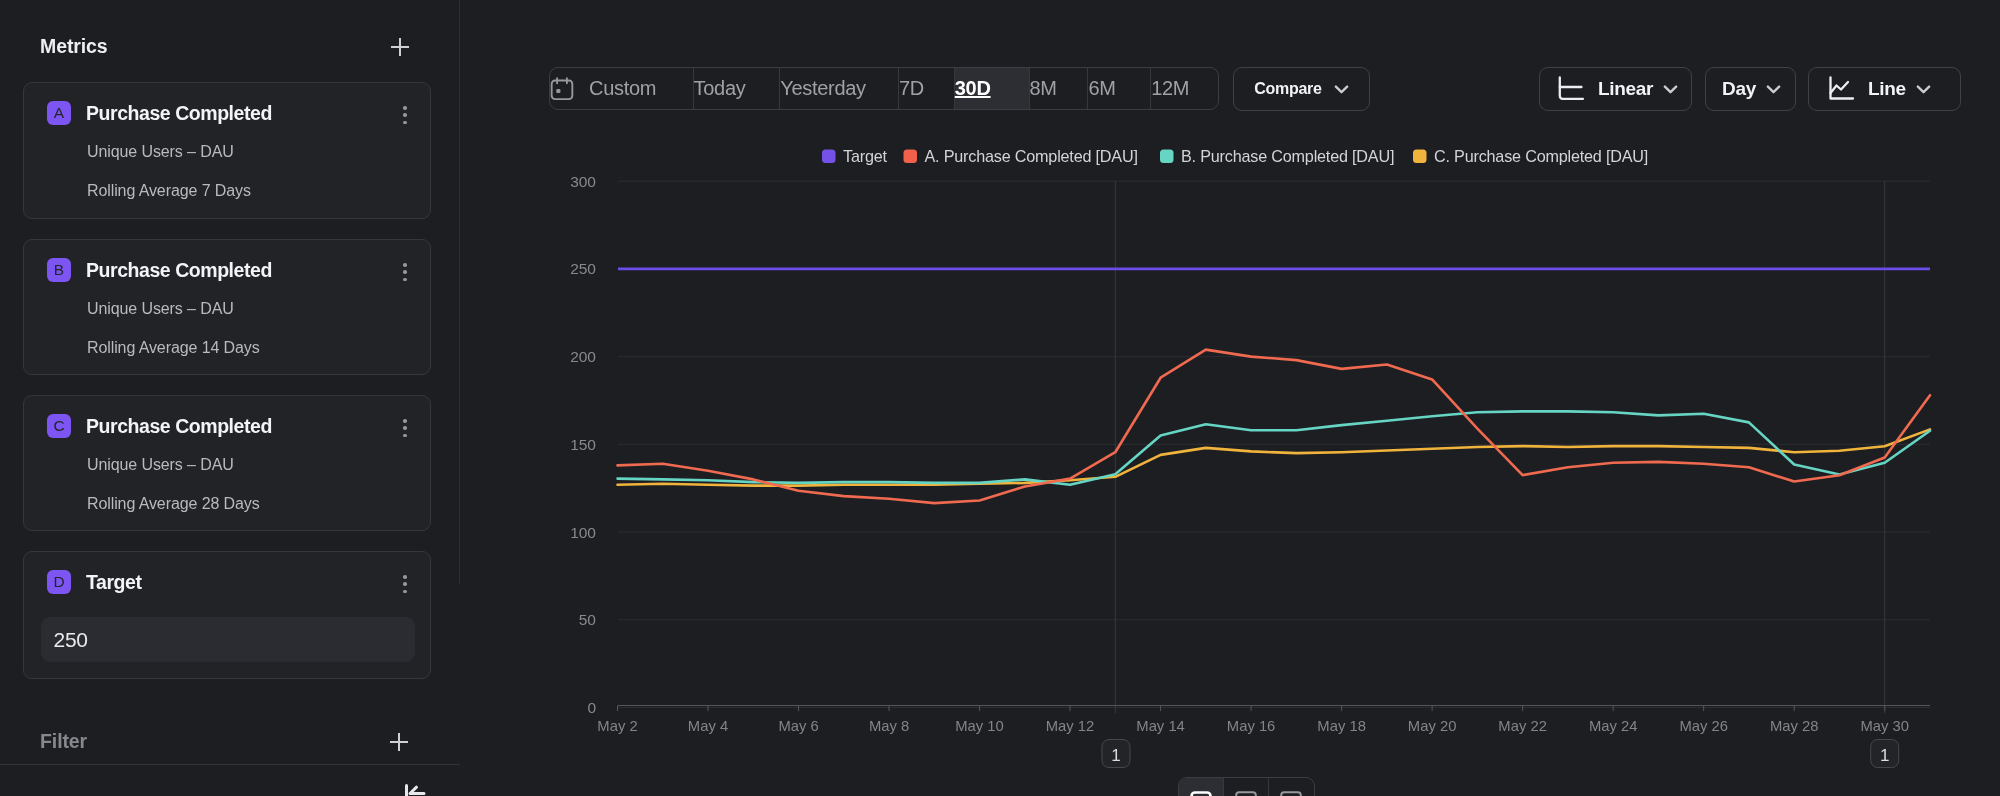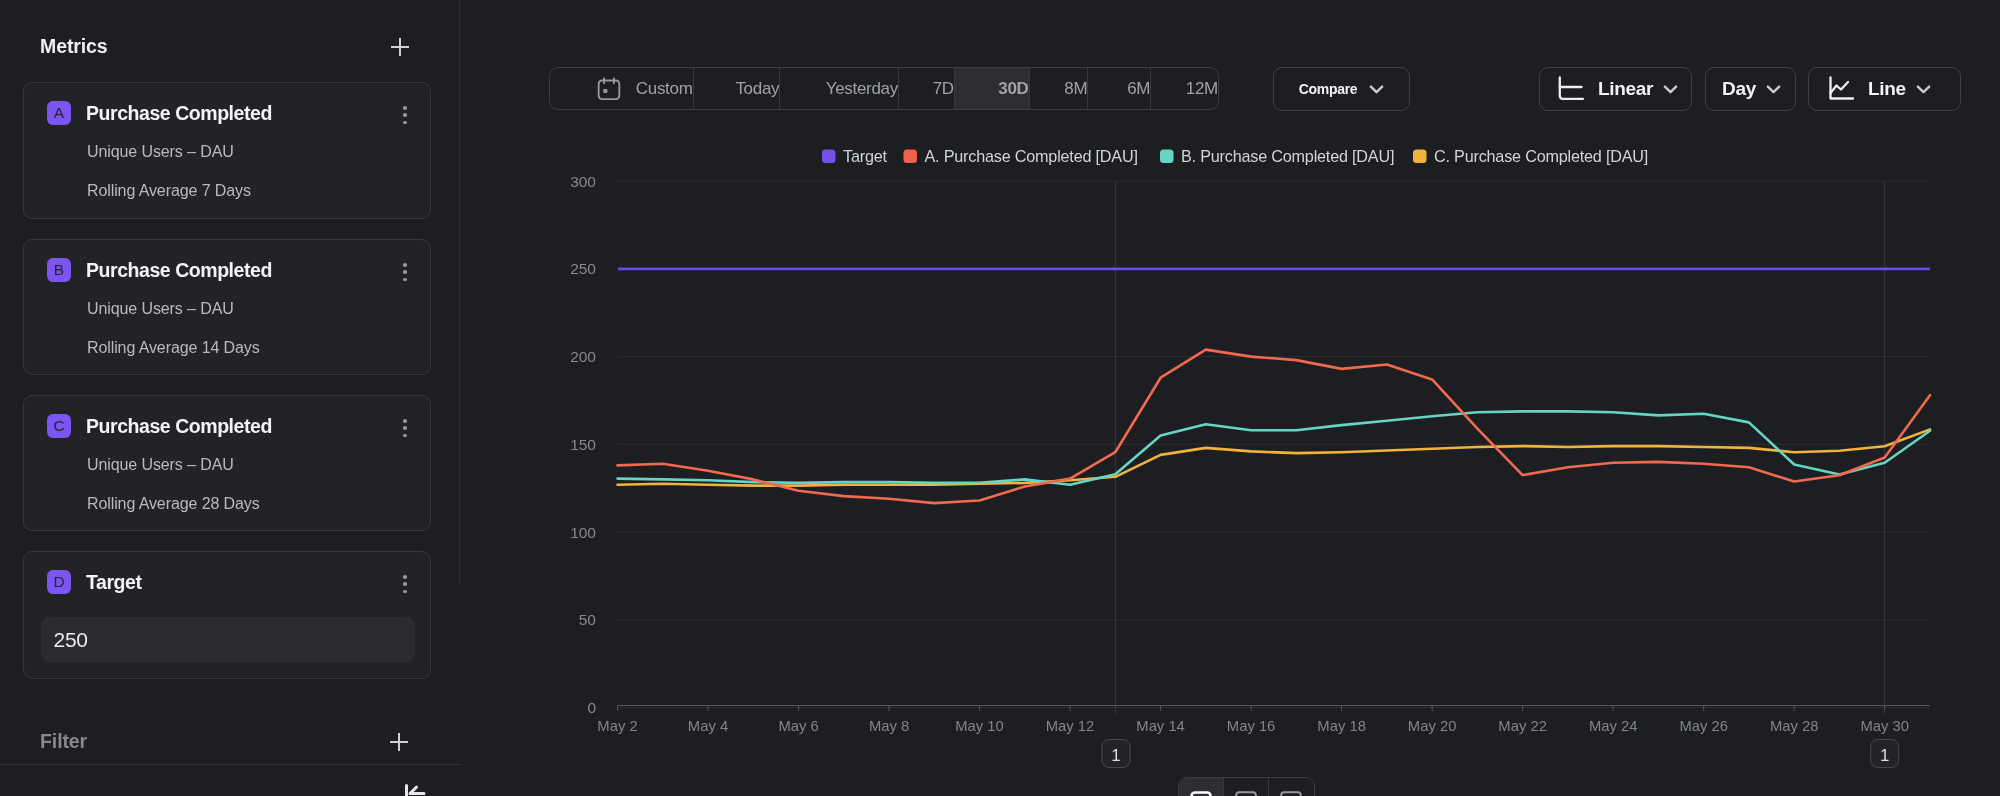--- a/index.html
+++ b/index.html
@@ -30,24 +30,24 @@
 
   .tinput { position:absolute; left:17px; top:65px; width:374px; height:45px;
     background:#2b2c31; border-radius:9px; color:#e9eaec; font-size:21px;
     line-height:45px; padding-left:12.5px; letter-spacing:-0.3px; }
 
   .filter-lbl { position:absolute; left:40px; top:730px; font-size:19.5px; font-weight:700;
     color:#86888d; letter-spacing:-0.1px; }
   #sb-divider { position:absolute; left:0; top:764px; width:460px; border-top:1px solid #333439; }
   #segwrap { position:absolute; left:549px; top:67px; width:670px; height:43px;
     border:1px solid #3c3d42; border-radius:9px; display:flex; overflow:hidden; }
-  .seg { height:100%; display:flex; align-items:center; justify-content:flex-end;
-    font-size:17px; color:#9fa1a6; letter-spacing:-0.3px; border-right:1px solid #37383d; }
+  .seg { height:100%; display:flex; align-items:center; justify-content:flex-start;
+    font-size:20px; color:#9fa1a6; letter-spacing:-0.3px; border-right:1px solid #37383d; }
   .seg:last-child { border-right:none; }
-  .seg.sel { background:#2d2e33; color:#a3a3a3; font-weight:700; }
+  .seg.sel { background:#2d2e33; color:#ffffff; font-weight:700;text-decoration:underline; }
 
   .toolbtn { position:absolute; top:67px; height:44px; border:1px solid #404146; border-radius:9px;
     display:flex; align-items:center; justify-content:flex-start; color:#f2f3f5;
     font-size:19px; font-weight:600; letter-spacing:-0.3px; }
 
   
   #bottomctl { position:absolute; left:1178px; top:777px; width:137px; height:40px;
     border:1px solid #3c3d42; border-radius:9px; display:flex; overflow:hidden; }
   .bseg { width:45.6px; border-right:1px solid #37383d; display:flex; align-items:center;
     justify-content:center; padding-top:3px; }
@@ -134,21 +134,21 @@
     </div>
     <div class="seg" style="width:87px;">Today</div>
     <div class="seg" style="width:119px;">Yesterday</div>
     <div class="seg" style="width:56px;">7D</div>
     <div class="seg sel" style="width:75px;">30D</div>
     <div class="seg" style="width:59px;">8M</div>
     <div class="seg" style="width:63px;">6M</div>
     <div class="seg" style="width:67px;">12M</div>
   </div>
 
-  <div class="toolbtn" style="left:1233px; width:137px; justify-content:center; font-weight:700; font-size:14px;margin-left:40px;">
+  <div class="toolbtn" style="left:1233px; width:137px; justify-content:center; font-weight:700; font-size:16px;">
     Compare
     <svg width="15" height="9" viewBox="0 0 12 7" style="margin-left:12px;">
       <path d="M1.5 1.2 L6 5.6 L10.5 1.2" stroke="#cbccd0" stroke-width="1.9" fill="none" stroke-linecap="round" stroke-linejoin="round"></path>
     </svg>
   </div>
 
   <div class="toolbtn" style="left:1539px; width:153px; padding-left:17px;">
     <svg width="28" height="26" viewBox="0 0 28 26" style="margin-right:13px;">
       <g stroke="#eceef0" stroke-width="2.3" fill="none" stroke-linecap="round" stroke-linejoin="round">
         <path d="M2.8 1.5 L2.8 19.8 Q2.8 22.8 5.8 22.8 L26 22.8"></path>

